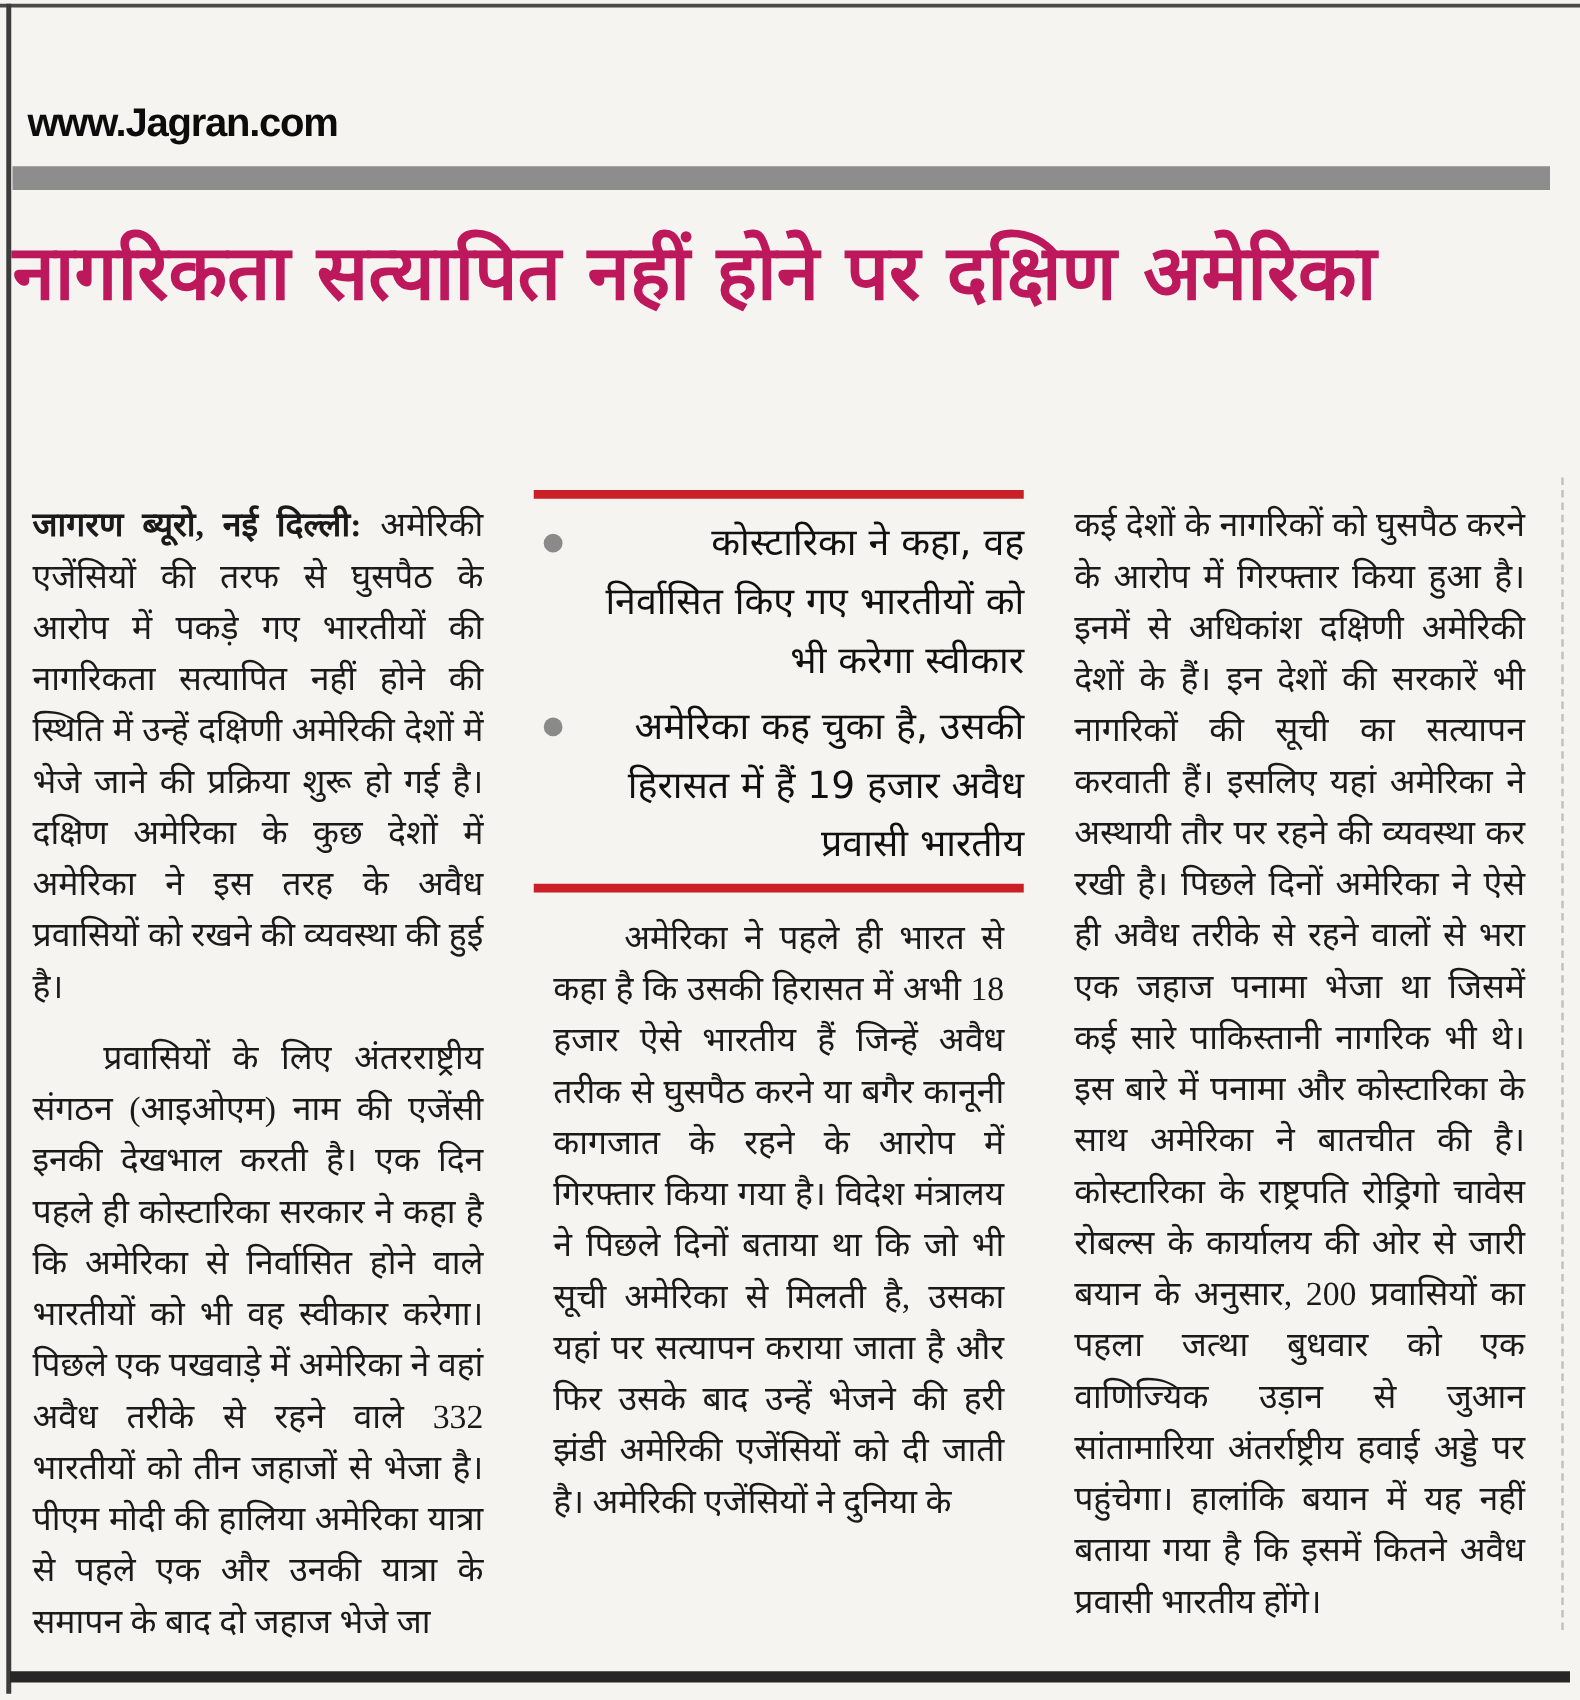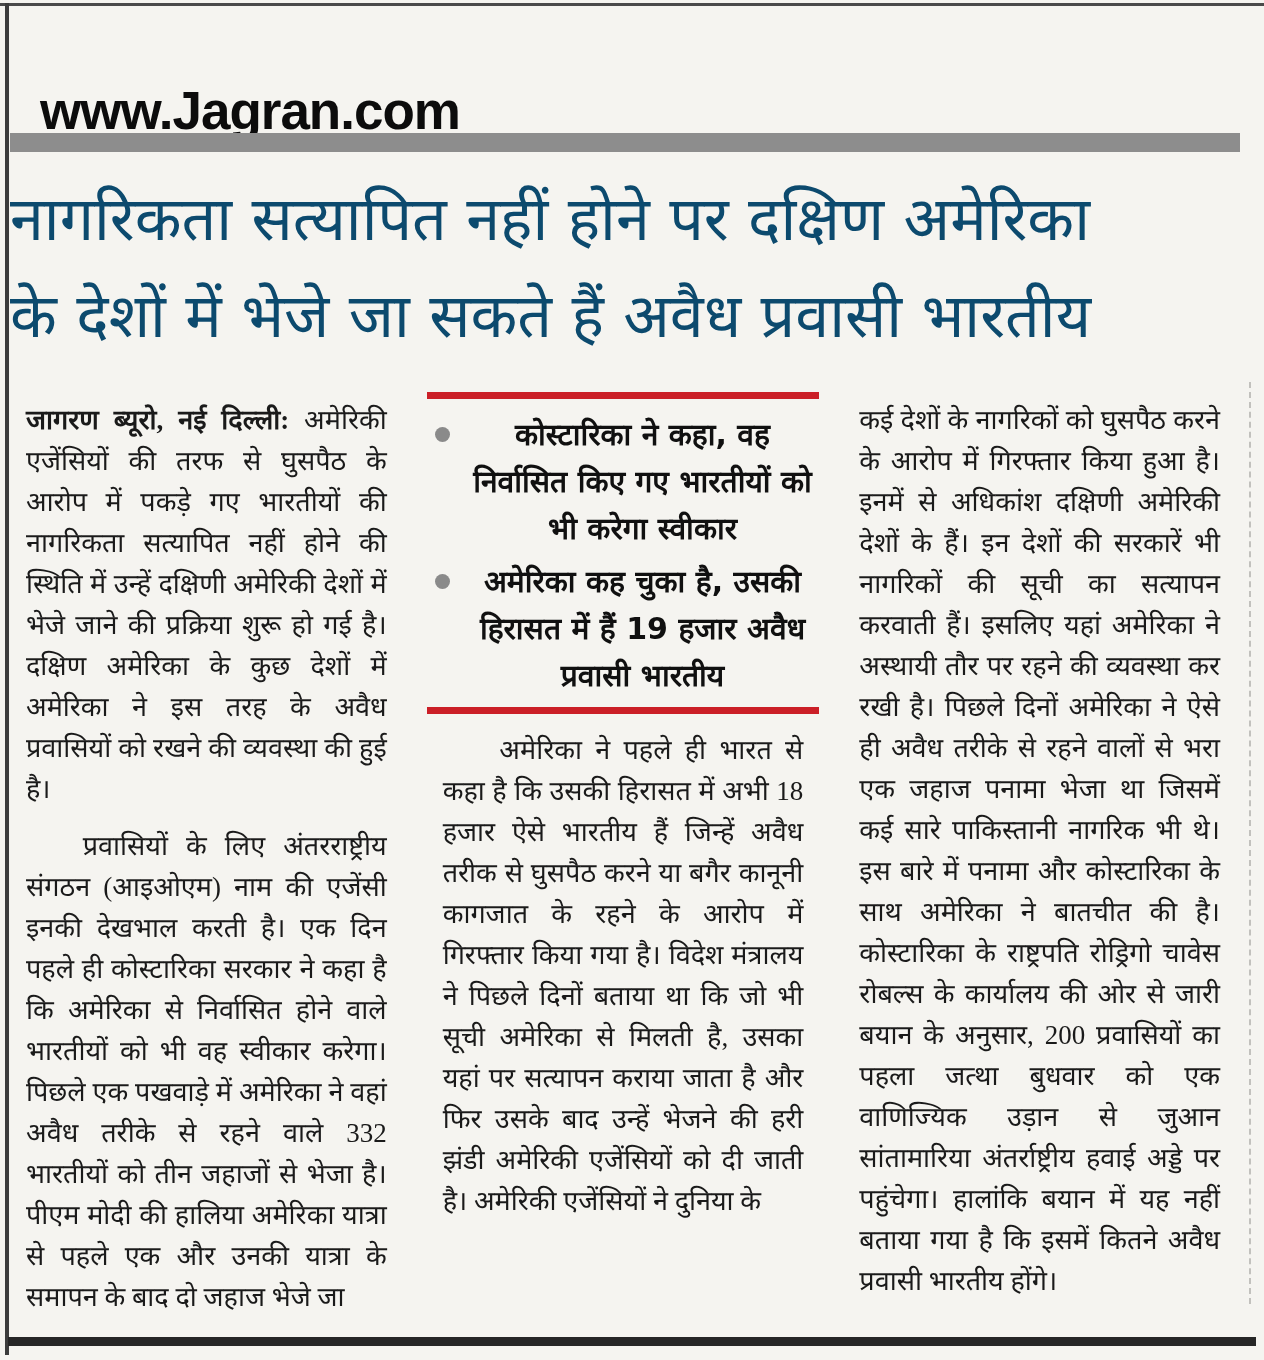--- a/index.html
+++ b/index.html
@@ -14,69 +14,68 @@
   
   .top-line  { position:absolute; left:0; top:3px; width:1264px; height:3px; background:#4a4a4a; }
   .left-line { position:absolute; left:5px; top:3px; width:4px; height:1352px; background:#3c3c3c; }
   .right-edge{ position:absolute; left:1249px; top:382px; height:922px; border-left:2px dashed #c2c1bd; }
   .bottom-rule{ position:absolute; left:8px; top:1337px; width:1248px; height:9px; background:#262626; }
 
   
   .logo {
     position:absolute; left:22px; top:80px;
     font-family:"Liberation Sans","DejaVu Sans",sans-serif;
-    font-weight:bold; font-size:53px; letter-spacing:-1px; color:#0c0c0c;margin-left:18px;
+    font-weight:bold; font-size:32px; letter-spacing:-1px; color:#0c0c0c;
   }
   .gray-bar { position:absolute; left:10px; top:133px; width:1230px; height:19px; background:#8d8d8d; }
 
   
   .headline {
     position:absolute; left:10px; top:170px; width:1244px;
     font-family:"DejaVu Sans","Liberation Sans",sans-serif;
-    font-weight:400; font-size:61px; line-height:97px; color:#0c4a6e;
+    font-weight:700; font-size:61px; line-height:97px; color:#be185d;
     white-space:nowrap;
   }
 
   
   .columns {
     position:absolute; left:10px; top:384px; width:1226px;
     display:flex; gap:24px; align-items:flex-start;
   }
   .col { flex:1 1 0; font-size:27px; line-height:41px; text-align:justify; color:#1a1a1a; }
   .col p { margin:16px; }
   .col p.indent { text-indent:2.1em; }
   .dateline { font-weight:bold; }
 
   
   .mid-rule { height:7px; background:#cb1f27; }
   .mid-rule.top    { margin:8px 0 12px; }
   .mid-rule.bottom { margin:8px 0 16px; }
   .bullets {
     font-family:"DejaVu Sans","Liberation Sans",sans-serif;
-    font-weight:700; font-size:30px; line-height:47px; text-align:center; color:#101010;
+    font-weight:400; font-size:30px; line-height:47px; text-align:right; color:#101010;
   }
   .bullet { display:flex; margin:0 0 6px; }
   .bullet-dot {
     flex:0 0 auto; width:15px; height:15px; border-radius:50%;
     background:#8a8a8a; margin:16px 16px 0 8px;
   }
   .bullet-text { flex:1 1 auto; }
 </style>
 </head>
 <body>
 
 <div class="top-line"></div>
 <div class="left-line"></div>
 
 <div class="logo">www.Jagran.com</div>
 <div class="gray-bar"></div>
 
 <div class="headline">
   <div>नागरिकता सत्यापित नहीं होने पर दक्षिण अमेरिका</div>
-  <div>के देशों में भेजे जा सकते हैं अवैध प्रवासी भारतीय</div>
 </div>
 
 <div class="columns">
 
   <div class="col">
     <p><span class="dateline">जागरण ब्यूरो, नई दिल्ली:</span><span> अमेरिकी एजेंसियों की तरफ से घुसपैठ के आरोप में पकड़े गए भारतीयों की नागरिकता सत्यापित नहीं होने की स्थिति में उन्हें दक्षिणी अमेरिकी देशों में भेजे जाने की प्रक्रिया शुरू हो गई है। दक्षिण अमेरिका के कुछ देशों में अमेरिका ने इस तरह के अवैध प्रवासियों को रखने की व्यवस्था की हुई है।</span></p>
     <p class="indent">प्रवासियों के लिए अंतरराष्ट्रीय संगठन (आइओएम) नाम की एजेंसी इनकी देखभाल करती है। एक दिन पहले ही कोस्टारिका सरकार ने कहा है कि अमेरिका से निर्वासित होने वाले भारतीयों को भी वह स्वीकार करेगा। पिछले एक पखवाड़े में अमेरिका ने वहां अवैध तरीके से रहने वाले 332 भारतीयों को तीन जहाजों से भेजा है। पीएम मोदी की हालिया अमेरिका यात्रा से पहले एक और उनकी यात्रा के समापन के बाद दो जहाज भेजे जा</p>
   </div>
 
   <div class="col">

